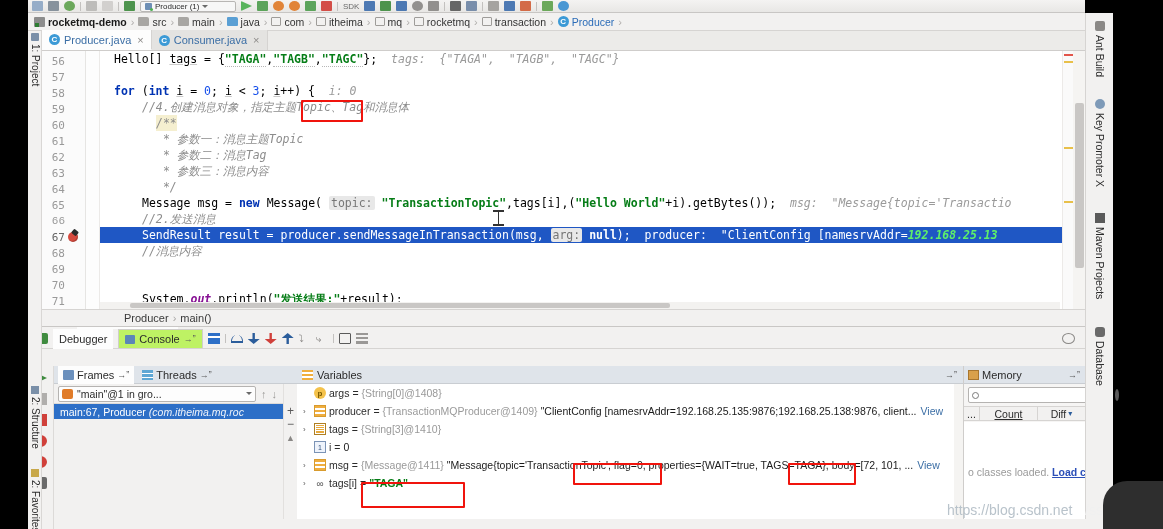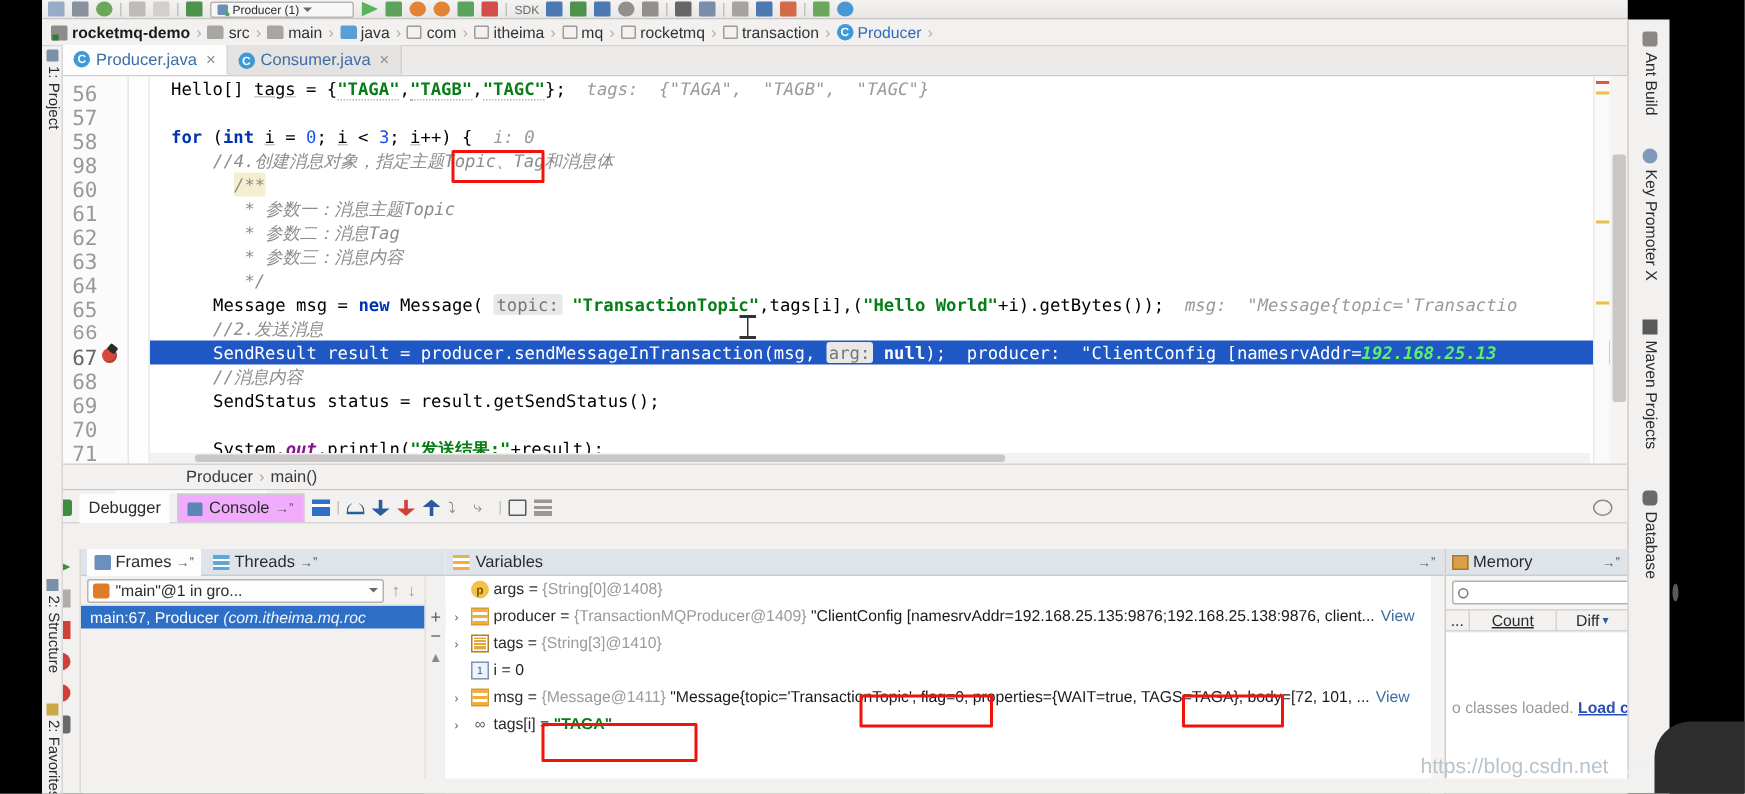--- a/index.html
+++ b/index.html
@@ -72,21 +72,21 @@
   
   .editor {
     position:absolute; left:0; top:51px; width:1057px; height:258px; background:#fff;
     overflow:hidden;
   }
   .gutter {
     position:absolute; left:0; top:0; width:58px; height:258px;
     background:#fbfbfb; border-right:1px solid #e6e5e3;
   }
   .ln { position:absolute; right:20px; font-family:"DejaVu Sans Mono", monospace;
-        font-size:14px; color:#999; }
+        font-size:11px; color:#999; }
   .ln.hl { color:#666; }
   .bp { position:absolute; left:40px; width:10px; height:10px; border-radius:50%;
         background:#d64a3e; box-shadow: inset -1px -1px 0 rgba(0,0,0,.18); }
   .bp::after{content:"";position:absolute;left:4px;top:-2px;width:6px;height:5px;
         background:#2b2b2b; transform:rotate(40deg); border-radius:1px;}
   .fold-col { position:absolute; left:58px; top:0; width:14px; height:258px; background:#fdfdfd;
         border-right:1px solid #eceae8;}
   .code {
     position:absolute; left:72px; top:0; right:0; height:258px;
     font-family:"DejaVu Sans Mono", monospace; font-size:11.5px;
@@ -146,21 +146,21 @@
   .dbg-tools {
     position:absolute; left:0; top:2px; width:1057px; height:20px;
     background:#f2f1f0; display:flex; align-items:center; gap:5px; padding-left:4px;
     border-bottom:1px solid #d6d4d2;
   }
   .dsub {
     height:20px; display:flex; align-items:center; gap:4px; padding:0 6px;
     font-size:11px; color:#2b2b2b;
   }
   .dsub.active { background:#fdfdfd; }
-  .dsub.inactive { background:#f0abfc; border:1px solid #d0cecc; border-bottom:none; height:19px;text-align:center;}
+  .dsub.inactive { background:#bef264; border:1px solid #d0cecc; border-bottom:none; height:19px;text-align:center;}
   .dt-ic { width:12px; height:11px; flex:0 0 auto; }
 
   
   .dbg-rail { position:absolute; left:0; top:39px; width:26px; height:163px;
       background:#f2f1f0; border-right:1px solid #dcdad8;
       display:flex; flex-direction:column; align-items:center; padding-top:6px; gap:9px; }
   .rail-ic { width:13px; height:12px; }
 
   
   .frames { position:absolute; left:26px; top:39px; width:243px; height:163px; background:#f2f1f0; }
@@ -375,21 +375,21 @@
         <span class="x">×</span>
       </div>
     </div>
 
     <div class="editor">
 
       <div class="gutter">
         <span class="ln" style="top:4px;">56</span>
         <span class="ln" style="top:20px;">57</span>
         <span class="ln" style="top:36px;">58</span>
-        <span class="ln" style="top:52px;">98</span>
+        <span class="ln" style="top:52px;">59</span>
         <span class="ln" style="top:68px;">60</span>
         <span class="ln" style="top:84px;">61</span>
         <span class="ln" style="top:100px;">62</span>
         <span class="ln" style="top:116px;">63</span>
         <span class="ln" style="top:132px;">64</span>
         <span class="ln" style="top:148px;">65</span>
         <span class="ln" style="top:164px;font-family:Liberation Mono, monospace;">66</span>
         <span class="ln hl" style="top:180px;">67</span>
         <span class="ln" style="top:196px;">68</span>
         <span class="ln" style="top:212px;">69</span>
@@ -427,21 +427,20 @@
 
         
         <div class="cl cmt" style="top:160px;left:42px;">//2.发送消息</div>
 
         
         <div class="cl" style="top:176px;left:42px;color:#fff;"><span>SendResult result = producer.sendMessageInTransaction(msg,</span> <span class="param">arg:</span> <span style="font-weight:bold;">null</span><span>);</span>  <span class="str-w">producer:  "ClientConfig [namesrvAddr=</span><span style="color:#5ef06a;font-style:italic;font-weight:bold;">192.168.25.13</span></div>
 
         
         <div class="cl cmt" style="top:192px;left:42px;">//消息内容</div>
         
-        <div class="cl" style="top:208px;left:42px;"><span>SendStatus status = result.getSendStatus();</span></div>
         
         <div class="cl" style="top:240px;left:42px;"><span>System.</span><span class="fld">out</span><span>.println(</span><span class="str">"发送结果:"</span><span>+result);</span></div>
 
         
         <div style="position:absolute;left:398px;top:160px;width:1px;height:14px;background:#333;"></div>
         <div style="position:absolute;left:393px;top:159px;width:11px;height:2px;background:#333;"></div>
         <div style="position:absolute;left:393px;top:173px;width:11px;height:2px;background:#333;"></div>
       </div>
 
       <div style="position:absolute;left:72px;bottom:0;right:25px;height:7px;background:#f3f2f0;">

